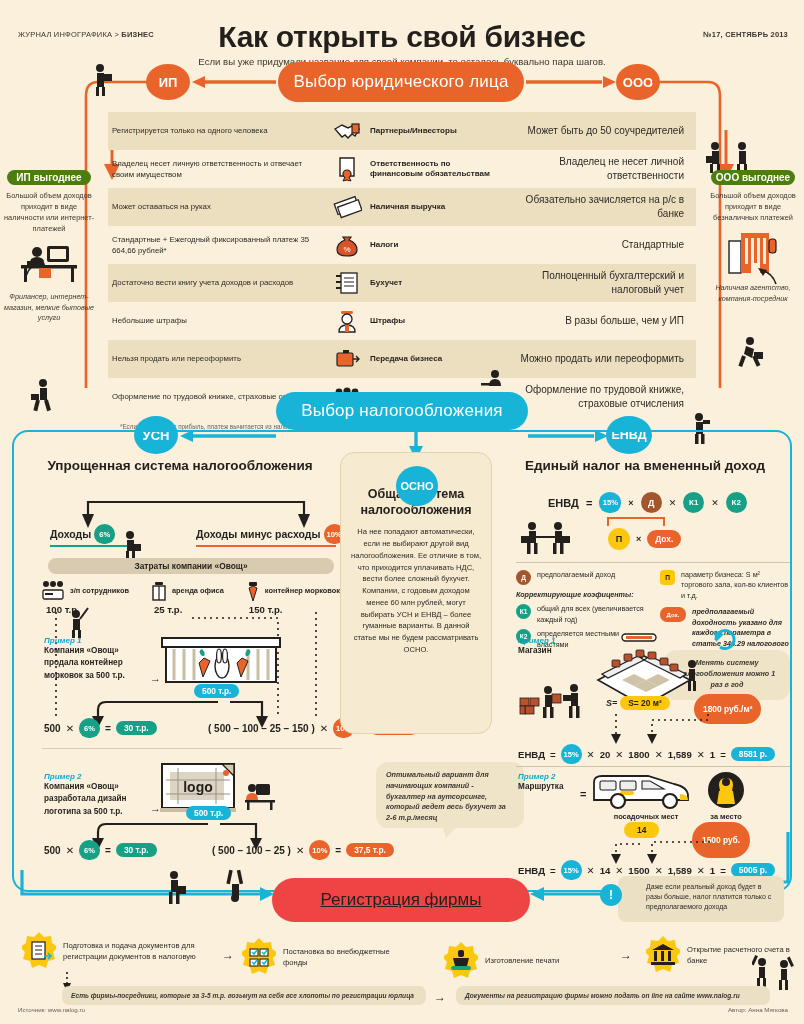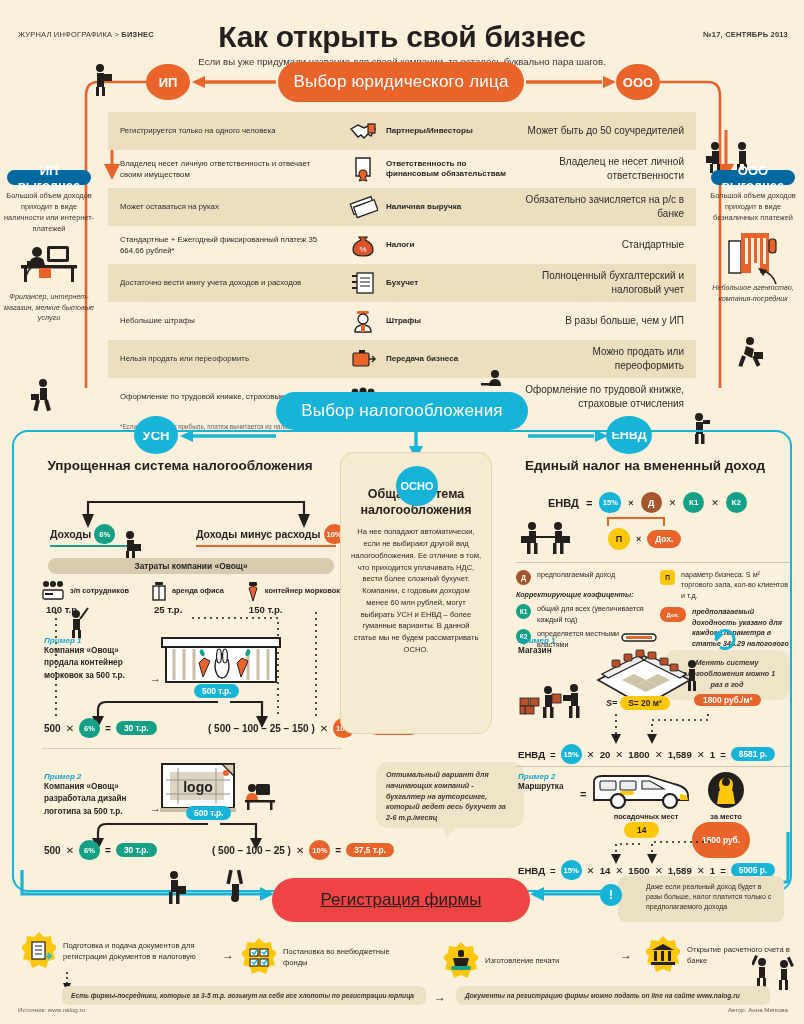--- a/index.html
+++ b/index.html
@@ -29,32 +29,32 @@
 
   .circ{position:absolute;border-radius:50%;display:flex;align-items:center;justify-content:center;
         color:#fff;font-weight:bold;}
 
   .hline{position:absolute;height:2px;}
 
   
   .cmp{position:absolute;left:108px;top:112px;width:588px;}
   .crow{display:flex;align-items:center;height:38px;}
   .crow.alt{background:#ecdfc0;}
-  .crow .c-l{width:212px;padding:0 12px;font-size:7.8px;line-height:1.45;color:#2d2a25;}
+  .crow .c-l{width:212px;padding:0 4px;font-size:7.8px;line-height:1.45;color:#2d2a25;}
   .crow .c-m{width:164px;display:flex;align-items:center;gap:8px;padding-left:4px;}
   .crow .c-m .lbl{font-size:8px;font-weight:bold;line-height:1.3;color:#231f1c;}
   .crow .c-r{flex:1;padding:0 12px;font-size:10px;line-height:1.45;text-align:right;color:#2d2a25;}
   .cmp-note{font-size:6.3px;color:#6b6154;padding:7px 12px 0 12px;}
 
   .ico{width:30px;height:26px;display:block;flex:none;}
 
   
   .sidebox{position:absolute;width:94px;text-align:center;}
-  .sidebox .tag{margin:0 auto;width:84px;height:15px;border-radius:999px;background:#0369a1;color:#fff;
-                font-size:13px;font-weight:bold;display:flex;align-items:center;justify-content:center;}
+  .sidebox .tag{margin:0 auto;width:84px;height:15px;border-radius:999px;background:#4d7c0f;color:#fff;
+                font-size:10px;font-weight:bold;display:flex;align-items:center;justify-content:center;}
   .sidebox .txt{font-size:7.4px;line-height:1.5;color:#3b3630;margin-top:5px;}
   .sidebox .cap{font-size:7.2px;line-height:1.45;font-style:italic;color:#3b3630;margin-top:4px;}
 
   
   .bluepanel{position:absolute;left:12px;top:430px;width:780px;height:462px;
              border:2.5px solid #18b4d8;border-radius:16px;box-sizing:border-box;}
 
   .secthead{position:absolute;font-size:13.5px;font-weight:bold;color:#231f1c;text-align:center;}
 
   .bag{display:inline-flex;align-items:center;justify-content:center;border-radius:50% 50% 46% 46%;
@@ -185,21 +185,21 @@
     <svg width="72" height="46" style="margin-top:6px;">
       <rect x="12" y="12" width="12" height="32" fill="#fff" stroke="#231f1c" stroke-width="1.4"></rect>
       <rect x="24" y="4" width="28" height="40" fill="#e8642a"></rect>
       <rect x="28" y="9" width="3" height="26" fill="#faf0dc"></rect>
       <rect x="34" y="9" width="3" height="26" fill="#faf0dc"></rect>
       <rect x="40" y="9" width="3" height="26" fill="#faf0dc"></rect>
       <rect x="46" y="9" width="3" height="26" fill="#faf0dc"></rect>
       <rect x="34" y="34" width="9" height="10" fill="#faf0dc"></rect>
       <rect x="52" y="10" width="7" height="14" rx="3" fill="#e8642a" stroke="#231f1c" stroke-width="1.2"></rect>
     </svg>
-    <div class="cap">Небольшое агентство, компания-посредник</div>
+    <div class="cap">Наличная агентство, компания-посредник</div>
   </div>
   <svg style="position:absolute;left:756px;top:266px;" width="22" height="20">
     <path d="M20 18 q-4 -12 -16 -14" fill="none" stroke="#231f1c" stroke-width="1.6"></path>
     <polygon points="2,2 11,4 7,10" fill="#231f1c"></polygon>
   </svg>
   <svg style="position:absolute;left:736px;top:336px;" width="30" height="34">
     <circle cx="14" cy="5" r="4" fill="#231f1c"></circle>
     <path d="M10 10 l8 3 l-2 9 l-8 -4 z" fill="#231f1c"></path>
     <rect x="6" y="20" width="4" height="11" fill="#231f1c" transform="rotate(20 8 20)"></rect>
     <rect x="16" y="20" width="4" height="11" fill="#231f1c" transform="rotate(-25 18 20)"></rect>
@@ -659,21 +659,21 @@
     <rect x="48" y="6" width="26" height="3" fill="#e8642a"></rect>
     <circle cx="114" cy="34" r="4" fill="#231f1c"></circle>
       <rect x="111" y="39" width="6" height="12" fill="#231f1c"></rect>
     <rect x="110" y="51" width="3" height="10" fill="#231f1c"></rect>
       <rect x="115" y="51" width="3" height="10" fill="#231f1c"></rect>
   </svg>
   <div style="position:absolute;left:606px;top:696px;display:flex;align-items:center;gap:3px;">
     <span style="font-size:9px;font-weight:bold;font-style:italic;">S=</span>
     <span class="chipb yellow" style="color:#231f1c;">S= 20 м²</span>
   </div>
-  <div class="chipb orange" style="position:absolute;left:694px;top:694px;padding:1px 9px;">1800 руб./м²</div>
+  <div class="chipb orange" style="position:absolute;left:694px;top:694px;padding:10px 9px;">1800 руб./м²</div>
 
   <svg style="position:absolute;left:512px;top:560px;" width="40" height="28"></svg>
   <svg style="position:absolute;left:518px;top:678px;" width="70" height="42">
     <g fill="#b8512c" stroke="#231f1c" stroke-width=".8">
       <rect x="2" y="20" width="9" height="8"></rect>
         <rect x="12" y="20" width="9" height="8"></rect>
       <rect x="7" y="28" width="9" height="8"></rect>
         <rect x="2" y="28" width="5" height="8"></rect>
     </g>
     <circle cx="30" cy="12" r="4" fill="#231f1c"></circle>

